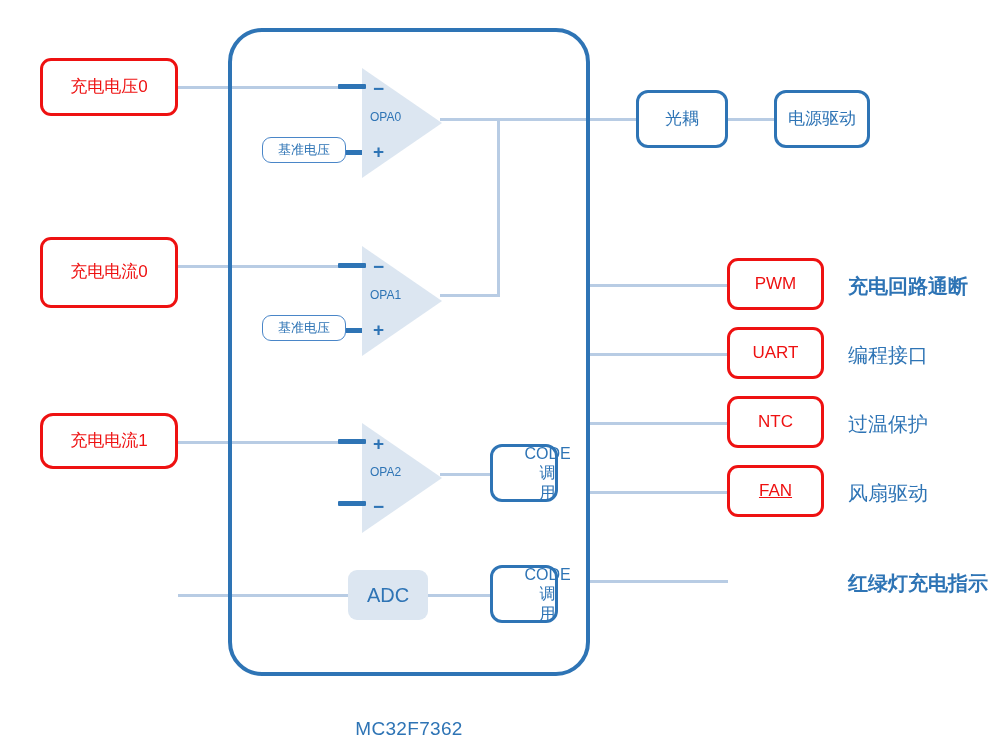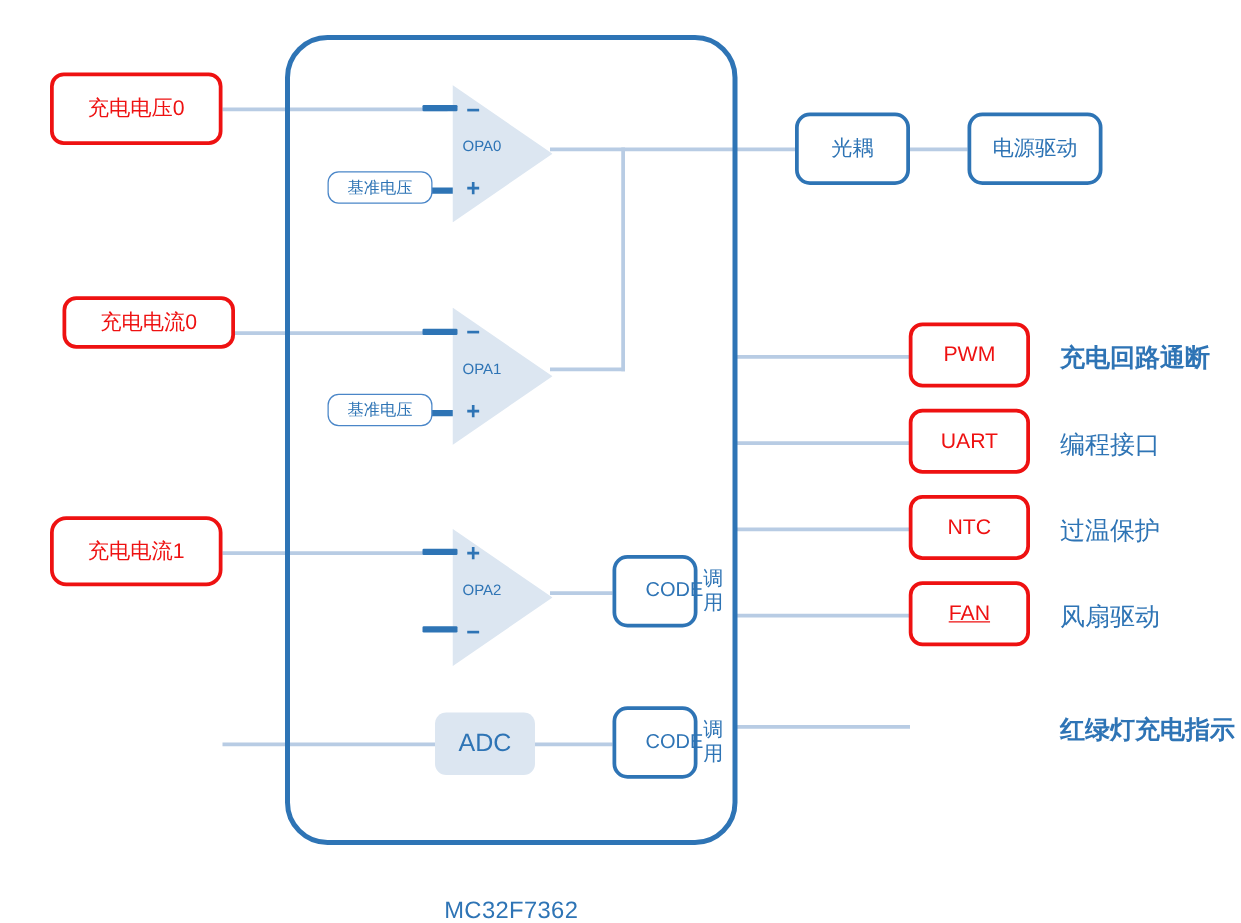--- a/index.html
+++ b/index.html
@@ -23,21 +23,21 @@
   
   .redbox{position:absolute;border:3px solid #ee1111;border-radius:11px;background:#fff;
       color:#ee1111;display:flex;align-items:center;justify-content:center;
       text-align:center;box-sizing:border-box;font-size:17px;line-height:1.2;}
   .redbox.two{flex-direction:column;line-height:1.22;}
 
   
   .bluebox{position:absolute;border:3px solid #2e74b5;border-radius:12px;background:#fff;
       color:#2e74b5;display:flex;align-items:center;justify-content:center;
       text-align:center;box-sizing:border-box;font-size:17px;line-height:1.2;}
-  .bluebox.two{flex-direction:row;line-height:1.2;font-size:16px;padding-left:47px;}
+  .bluebox.two{flex-direction:column;line-height:1.2;font-size:16px;padding-left:47px;}
 
   
   .refpill{position:absolute;border:1.6px solid #4a86c8;border-radius:9px;background:#fff;
       color:#2e74b5;display:flex;align-items:center;justify-content:center;
       font-size:13px;box-sizing:border-box;}
 
   
   .softbox{position:absolute;background:#dce6f1;border-radius:9px;color:#2e74b5;
       display:flex;align-items:center;justify-content:center;font-size:20px;box-sizing:border-box;}
 
@@ -84,21 +84,21 @@
 
   <div class="wire h" style="left:344px;top:150px;width:22px;height:5px;background:#2e74b5;"></div>
   <div class="wire h" style="left:344px;top:328px;width:22px;height:5px;background:#2e74b5;"></div>
 
   <div id="chip"></div>
   <div id="chip-title">MC32F7362</div>
 
   <div class="redbox" style="left:40px;top:58px;width:138px;height:58px;">
     <span>充电电压0</span>
   </div>
-  <div class="redbox" style="left:50px;top:237px;width:138px;height:42px;">
+  <div class="redbox" style="left:40px;top:237px;width:138px;height:71px;">
     <span>充电电流0</span>
   </div>
   <div class="redbox" style="left:40px;top:413px;width:138px;height:56px;border-radius:13px;">
     <span>充电电流1</span>
   </div>
 
   <div class="refpill" style="left:262px;top:137px;width:84px;height:26px;">
     <span>基准电压</span>
   </div>
   <div class="refpill" style="left:262px;top:315px;width:84px;height:26px;">
@@ -151,21 +151,21 @@
     <span>调用</span>
   </div>
   <div class="bluebox two" style="left:490px;top:565px;width:68px;height:58px;">
     <span>CODE</span>
     <span>调用</span>
   </div>
 
   <div class="bluebox" style="left:636px;top:90px;width:92px;height:58px;">
     <span>光耦</span>
   </div>
-  <div class="bluebox" style="left:774px;top:90px;width:108px;height:58px;">
+  <div class="bluebox" style="left:774px;top:90px;width:96px;height:58px;">
     <span>电源驱动</span>
   </div>
 
   <div class="redbox" style="left:727px;top:258px;width:97px;height:52px;">
     <span>PWM</span>
   </div>
   <div class="desc bold" style="left:848px;top:273px;">充电回路通断</div>
 
   <div class="redbox" style="left:727px;top:327px;width:97px;height:52px;">
     <span>UART</span>

